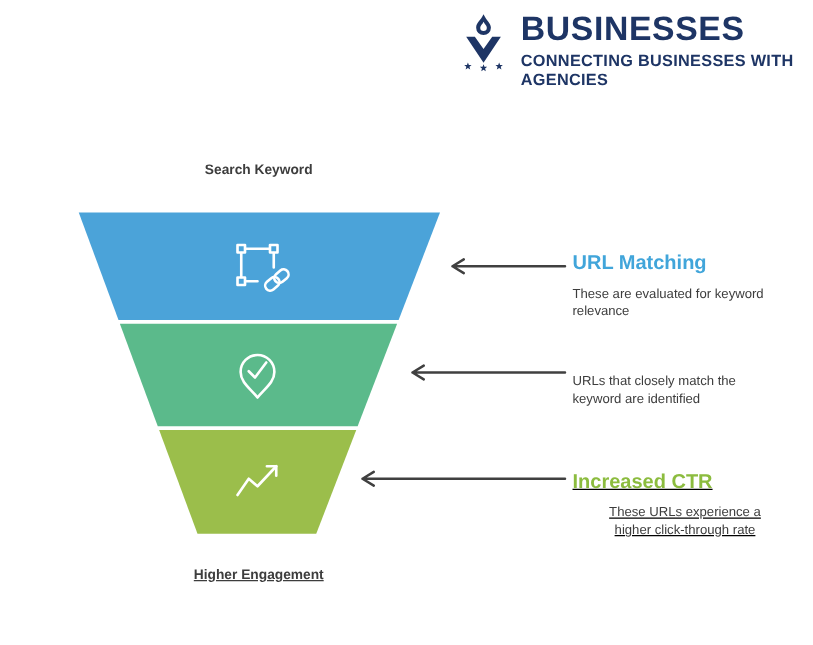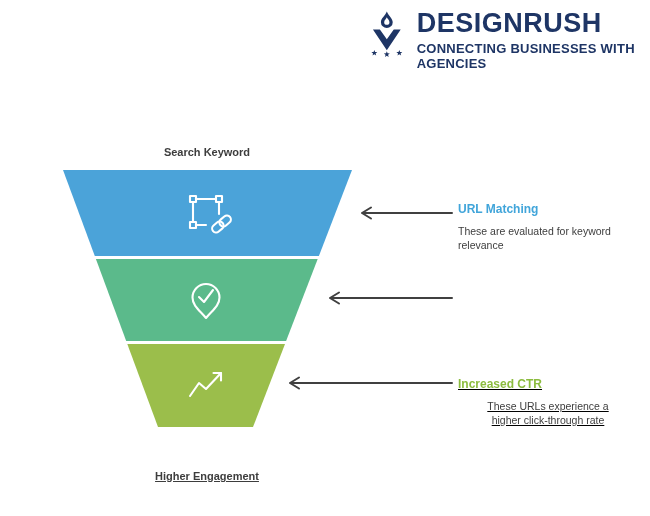--- a/index.html
+++ b/index.html
@@ -30,31 +30,31 @@
     position: absolute; left: 0; top: 0; width: 650px; height: 516px;
   }
   .icon-stroke { stroke: #ffffff; fill: none; stroke-width: 2.1;
                  stroke-linecap: round; stroke-linejoin: round; }
   .arrow-line { fill: none; stroke-width: 2; stroke-linecap: round;
                 stroke-linejoin: round; }
 
   
   .funnel-label {
     position: absolute; width: 200px; left: 107px; text-align: center;
-    font-size: 11px; font-weight: bold; margin-top: 16px;
+    font-size: 11px; font-weight: bold;
   }
   .funnel-label.top { top: 130px; }
   .funnel-label.bottom { top: 454px; }
 
   
   .annotation { position: absolute; left: 458px; width: 180px; }
   .annotation.a1 { top: 202px; }
   .annotation.a2 { top: 290px; }
   .annotation.a3 { top: 377px; text-decoration: underline; }
-  .annotation-title { font-size: 12px; font-weight: bold; }
+  .annotation-title { font-size: 16px; font-weight: bold; }
   .annotation-desc {
     margin-top: 9px; font-size: 10.5px; line-height: 1.32;
     white-space: pre-line;
   }
 </style>
 </head>
 <body>
 
 <div class="logo">
   <svg class="logo-mark" viewBox="0 0 60 70">
@@ -64,21 +64,21 @@
       <path fill="#ffffff" d="M30 9.5 C29 12.5 26.2 13.6 26.2 16.5 A3.8 3.8 0 0 0 33.8 16.5 C33.8 13.6 31 12 30 9.5 Z"></path>
 
       <polygon points="10,27 20,27 30,41 40,27 50,27 30,57"></polygon>
 
       <path transform="translate(12,61)" d="M0,-4.5 L1.12,-1.54 L4.28,-1.39 L1.81,0.59 L2.64,3.64 L0,1.9 L-2.64,3.64 L-1.81,0.59 L-4.28,-1.39 L-1.12,-1.54 Z"></path>
       <path transform="translate(30,63)" d="M0,-4.5 L1.12,-1.54 L4.28,-1.39 L1.81,0.59 L2.64,3.64 L0,1.9 L-2.64,3.64 L-1.81,0.59 L-4.28,-1.39 L-1.12,-1.54 Z"></path>
       <path transform="translate(48,61)" d="M0,-4.5 L1.12,-1.54 L4.28,-1.39 L1.81,0.59 L2.64,3.64 L0,1.9 L-2.64,3.64 L-1.81,0.59 L-4.28,-1.39 L-1.12,-1.54 Z"></path>
     </g>
   </svg>
   <div class="logo-text">
-    <div class="brand-name" style="color: rgb(30, 53, 101);">DESIGNRUSH</div>
+    <div class="brand-name" style="color: rgb(30, 53, 101);">BUSINESSES</div>
     <div class="brand-tagline" style="color: rgb(30, 53, 101);">CONNECTING BUSINESSES WITH AGENCIES</div>
   </div>
 </div>
 
 <svg class="diagram-svg" viewBox="0 0 650 516">
 
   <polygon points="63,170 352,170 318.9,256 94.8,256" fill="#4BA3D9"></polygon>
   <polygon points="95.9,259 317.7,259 286.1,341 126.2,341" fill="#5BBA8B"></polygon>
   <polygon points="127.3,344 285.0,344 253,427 158,427" fill="#9BBE4B"></polygon>
 
@@ -117,19 +117,21 @@
 <div class="funnel-label top" style="color: rgb(61, 61, 61);">Search Keyword</div>
 <div class="funnel-label bottom" style="color: rgb(61, 61, 61); text-decoration: underline;">Higher Engagement</div>
 
 <div class="annotation a1">
   <div class="annotation-title" style="color: rgb(65, 165, 218);">URL Matching</div>
   <div class="annotation-desc" style="color: rgb(61, 61, 61);">These are evaluated for keyword
 relevance</div>
 </div>
 
 <div class="annotation a2">
+  <div class="annotation-desc" style="color: rgb(61, 61, 61);">URLs that closely match the
+keyword are identified</div>
 </div>
 
 <div class="annotation a3">
   <div class="annotation-title" style="color: rgb(140, 188, 63);">Increased CTR</div>
   <div class="annotation-desc" style="color: rgb(61, 61, 61); text-align: center;">These URLs experience a
 higher click-through rate</div>
 </div>
 
 </body></html>

